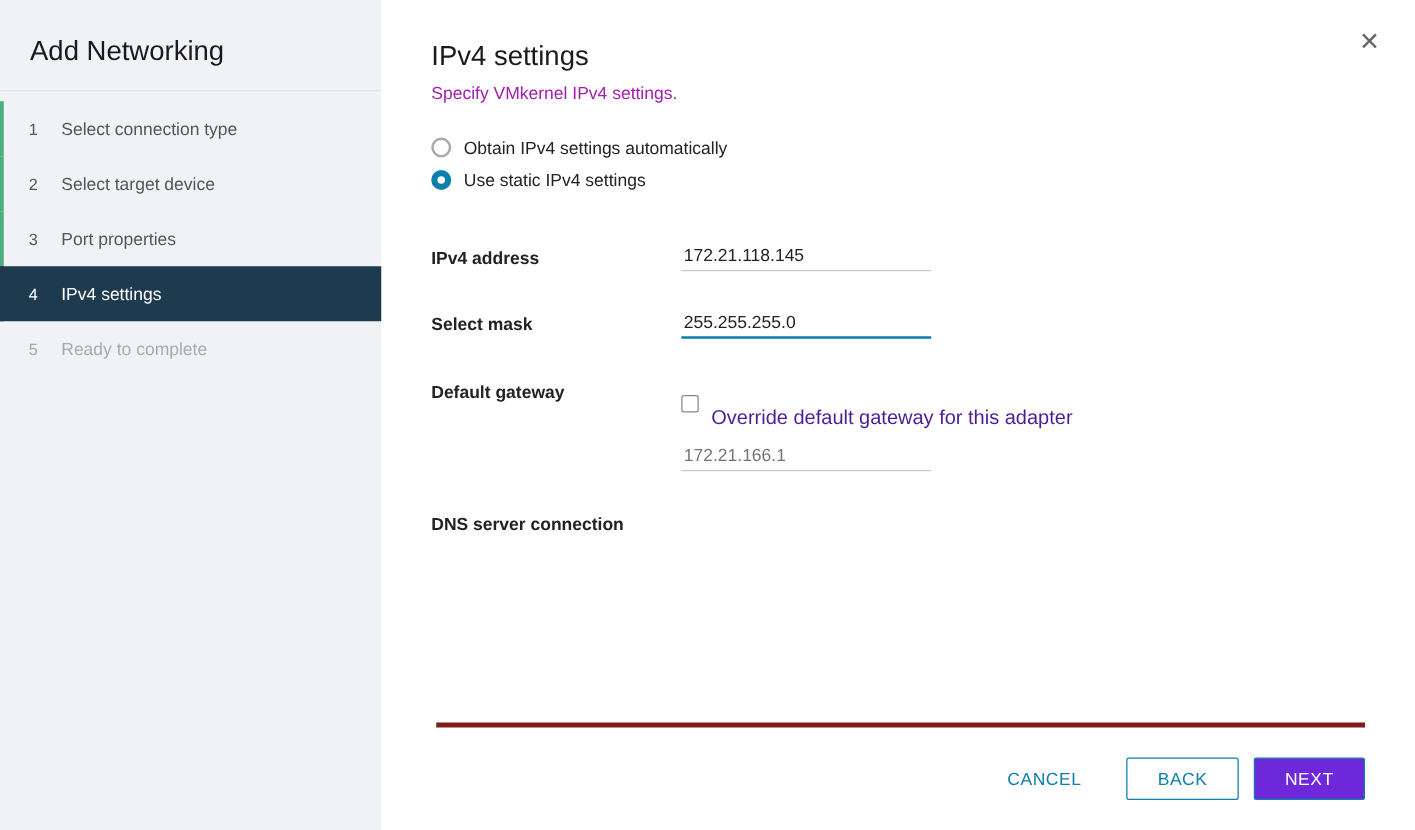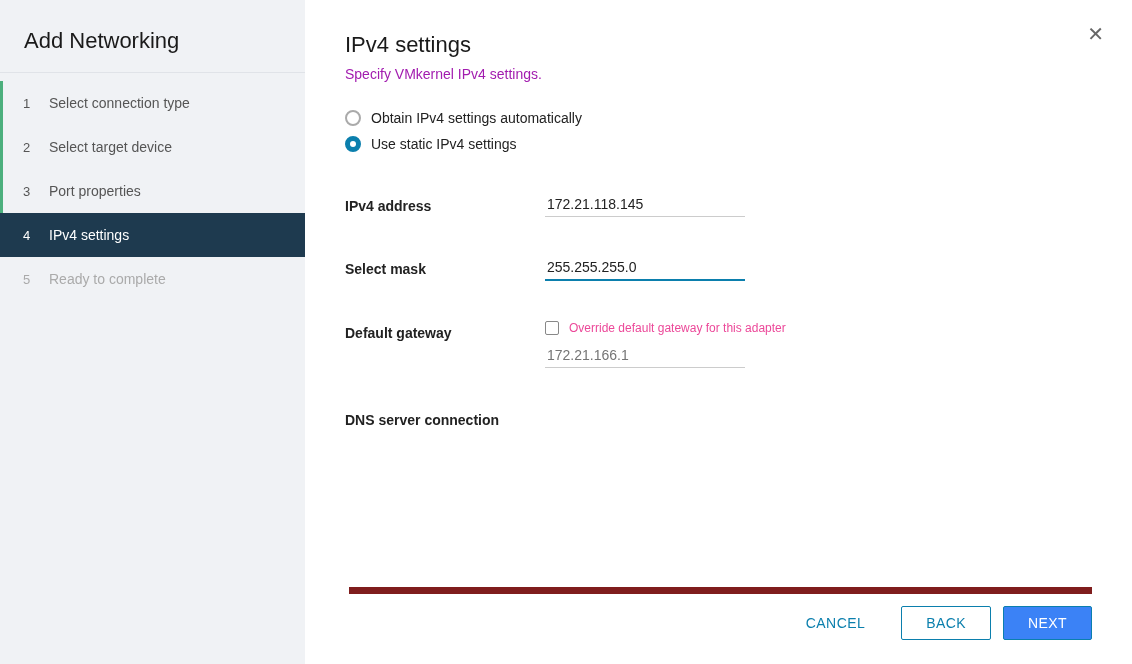--- a/index.html
+++ b/index.html
@@ -146,21 +146,21 @@
       background: #fff;
     }
     .radio-label {
       font-size: 14px;
       color: #222;
     }
     
     .form-section {
       display: flex;
       flex-direction: column;
-      gap: 12px;
+      gap: 2px;
     }
     .form-row {
       display: flex;
       align-items: flex-start;
       padding: 14px 0;
       border-bottom: none;
     }
     .form-label {
       width: 200px;
       min-width: 200px;
@@ -203,36 +203,37 @@
       appearance: none;
       -webkit-appearance: none;
       cursor: pointer;
       flex-shrink: 0;
     }
     .checkbox-input:checked {
       background: #0b7fad;
       border-color: #0b7fad;
     }
     .checkbox-label {
-      font-size: 12px;
-      color: #ec4899;
+      font-size: 16px;
+      color: #4c1d95;
+      margin-top: 25px;
     }
     .gateway-sub-input {
       margin-top: 10px;
       margin-left: 0;
     }
     
     .footer {
       margin-top: auto;
       display: flex;
       justify-content: flex-end;
       align-items: center;
-      padding: 12px 0 24px 0;
+      padding: 24px 0 24px 0;
       gap: 12px;
-      border-top: 7px solid #7f1d1d;
+      border-top: 4px solid #7f1d1d;
       position: absolute;
       bottom: 0;
       left: 44px;
       right: 40px;
     }
     .btn {
       padding: 8px 24px;
       font-size: 14px;
       cursor: pointer;
       border-radius: 2px;
@@ -245,21 +246,21 @@
       color: #0b7fad;
       text-transform: uppercase;
     }
     .btn-back {
       background: #fff;
       border: 1.5px solid #0b7fad;
       color: #0b7fad;
       text-transform: uppercase;
     }
     .btn-next {
-      background: #3b82f6;
+      background: #6d28d9;
       border: 1.5px solid #0b7fad;
       color: #fff;
       text-transform: uppercase;
     }
   </style>
 </head>
 <body>
 
 <div class="dialog">
 

